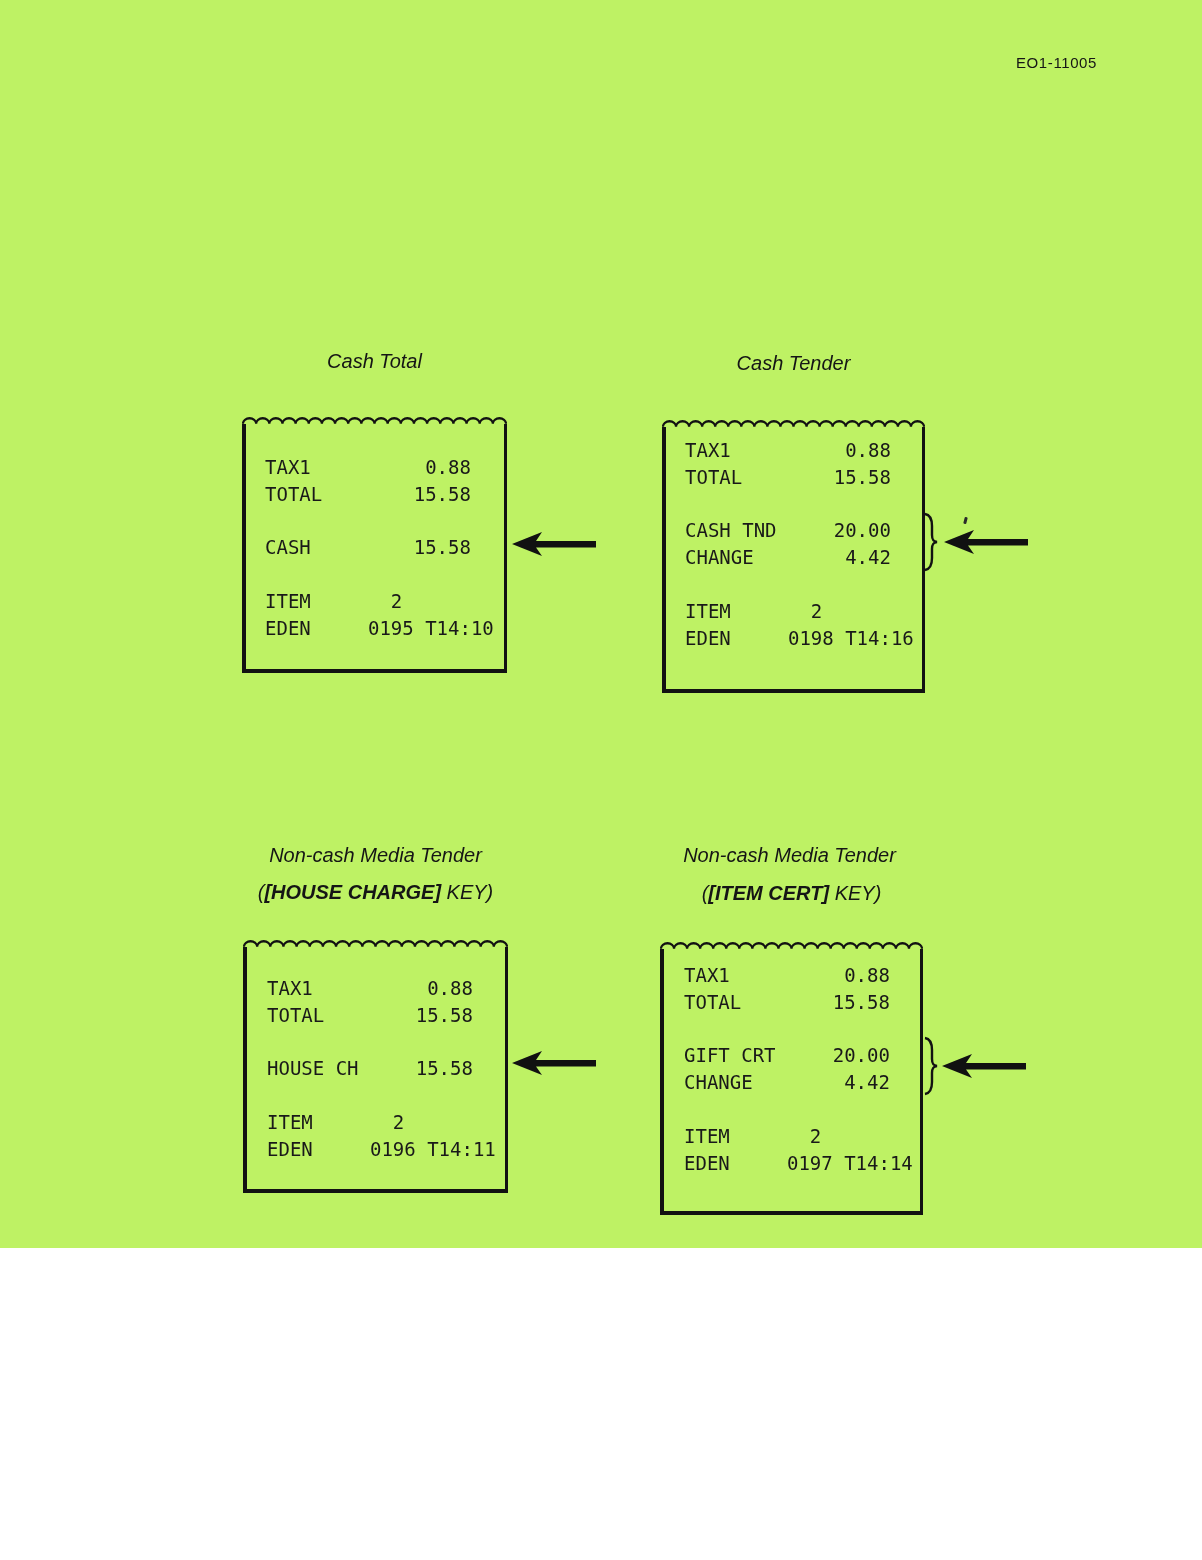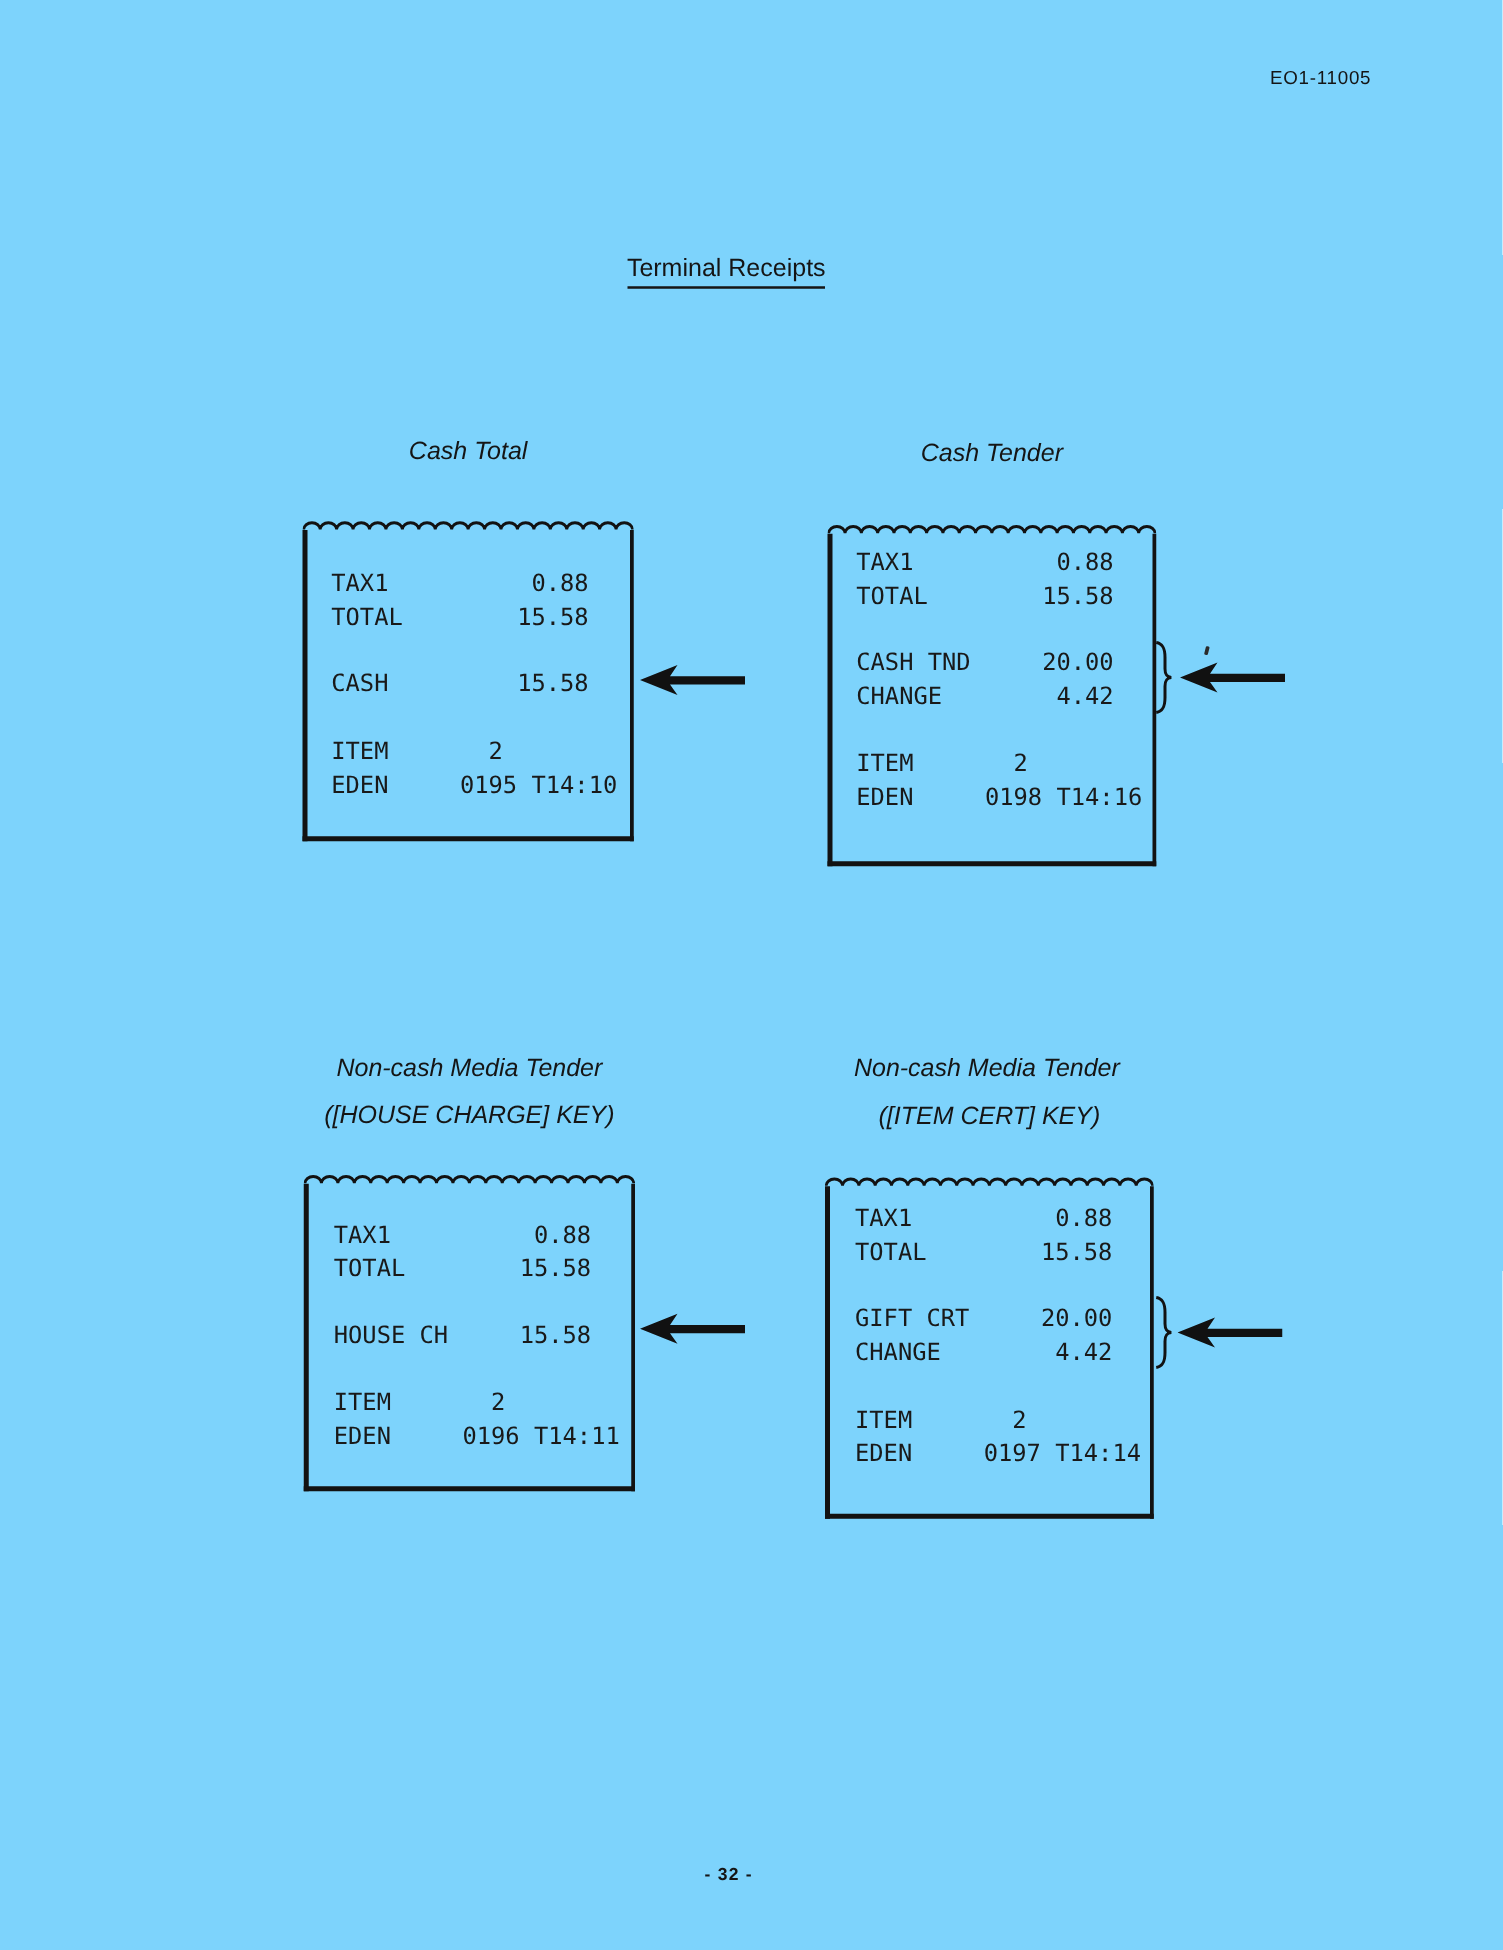--- a/index.html
+++ b/index.html
@@ -1,27 +1,27 @@
 <!DOCTYPE html>
 <html><head>
 <meta charset="utf-8">
 <style>
   * { margin:0; padding:0; box-sizing:border-box; }
   html,body { background:#ffffff; }
   .page {
-    position:relative; width:1202px; height:1560px; background:#7dd3fc;
+    position:relative; width:1202px; height:1248px; background:#bef264;
     font-family:"Liberation Sans", sans-serif; color:#151515; overflow:hidden;
   }
   .abs { position:absolute; }
   .doc-code { font-size:15px; letter-spacing:.6px; }
   .main-title { font-size:20px; letter-spacing:.4px; text-align:center; white-space:nowrap; }
   .subtitle-wrap { text-align:center; }
   .subtitle { display:inline-block; font-size:20px; border-bottom:2px solid #151515; padding-bottom:2px; }
   .caption { font-style:italic; font-size:20px; text-align:center; white-space:nowrap; }
-  .caption .b { font-weight:normal;text-align:center; }
+  .caption .b { font-weight:bold;text-align:center; }
   .receipt { position:absolute; }
   .receipt .wave { position:absolute; top:0; left:0; width:100%; height:13px; }
   .receipt .frame {
     position:absolute; left:0; right:0; top:9px; bottom:0;
     border-left:4px solid #121212; border-right:3px solid #121212; border-bottom:4px solid #121212;
   }
   .receipt pre {
     position:absolute; font-family:"DejaVu Sans Mono", monospace;
     font-size:19px; line-height:26.8px; color:#191919; white-space:pre;
   }
@@ -30,23 +30,20 @@
   .stray-mark { position:absolute; width:3px; height:7px; background:#2a2a2a; transform:rotate(14deg); border-radius:1px; }
   .page-number { font-size:14px; font-weight:bold; letter-spacing:1px; text-align:center; white-space:nowrap; }
 </style>
 </head>
 <body>
 
 <div class="page">
 
   <div class="abs doc-code" style="left:1016px; top:54px;">EO1-11005</div>
 
-  <div class="abs subtitle-wrap" style="left:281px; top:204px; width:600px;">
-    <span class="subtitle">Terminal Receipts</span>
-  </div>
 
   <div class="abs caption" style="left:242px; top:350px; width:265px;text-align:center;">Cash Total</div>
 
   <div class="receipt" style="left:242px; top:415px; width:265px; height:258px;">
     <svg class="wave" viewBox="0 0 266 12" preserveAspectRatio="none">
       <path d="M1 8 a6.6 5 0 0 1 13.2 0 a6.6 5 0 0 1 13.2 0 a6.6 5 0 0 1 13.2 0 a6.6 5 0 0 1 13.2 0 a6.6 5 0 0 1 13.2 0 a6.6 5 0 0 1 13.2 0 a6.6 5 0 0 1 13.2 0 a6.6 5 0 0 1 13.2 0 a6.6 5 0 0 1 13.2 0 a6.6 5 0 0 1 13.2 0 a6.6 5 0 0 1 13.2 0 a6.6 5 0 0 1 13.2 0 a6.6 5 0 0 1 13.2 0 a6.6 5 0 0 1 13.2 0 a6.6 5 0 0 1 13.2 0 a6.6 5 0 0 1 13.2 0 a6.6 5 0 0 1 13.2 0 a6.6 5 0 0 1 13.2 0 a6.6 5 0 0 1 13.2 0 a6.6 5 0 0 1 13.2 0" fill="none" stroke="#121212" stroke-width="2.2"></path>
     </svg>
     <div class="frame"></div>
     <pre style="left:23px; top:39px;">TAX1          0.88
 TOTAL        15.58

